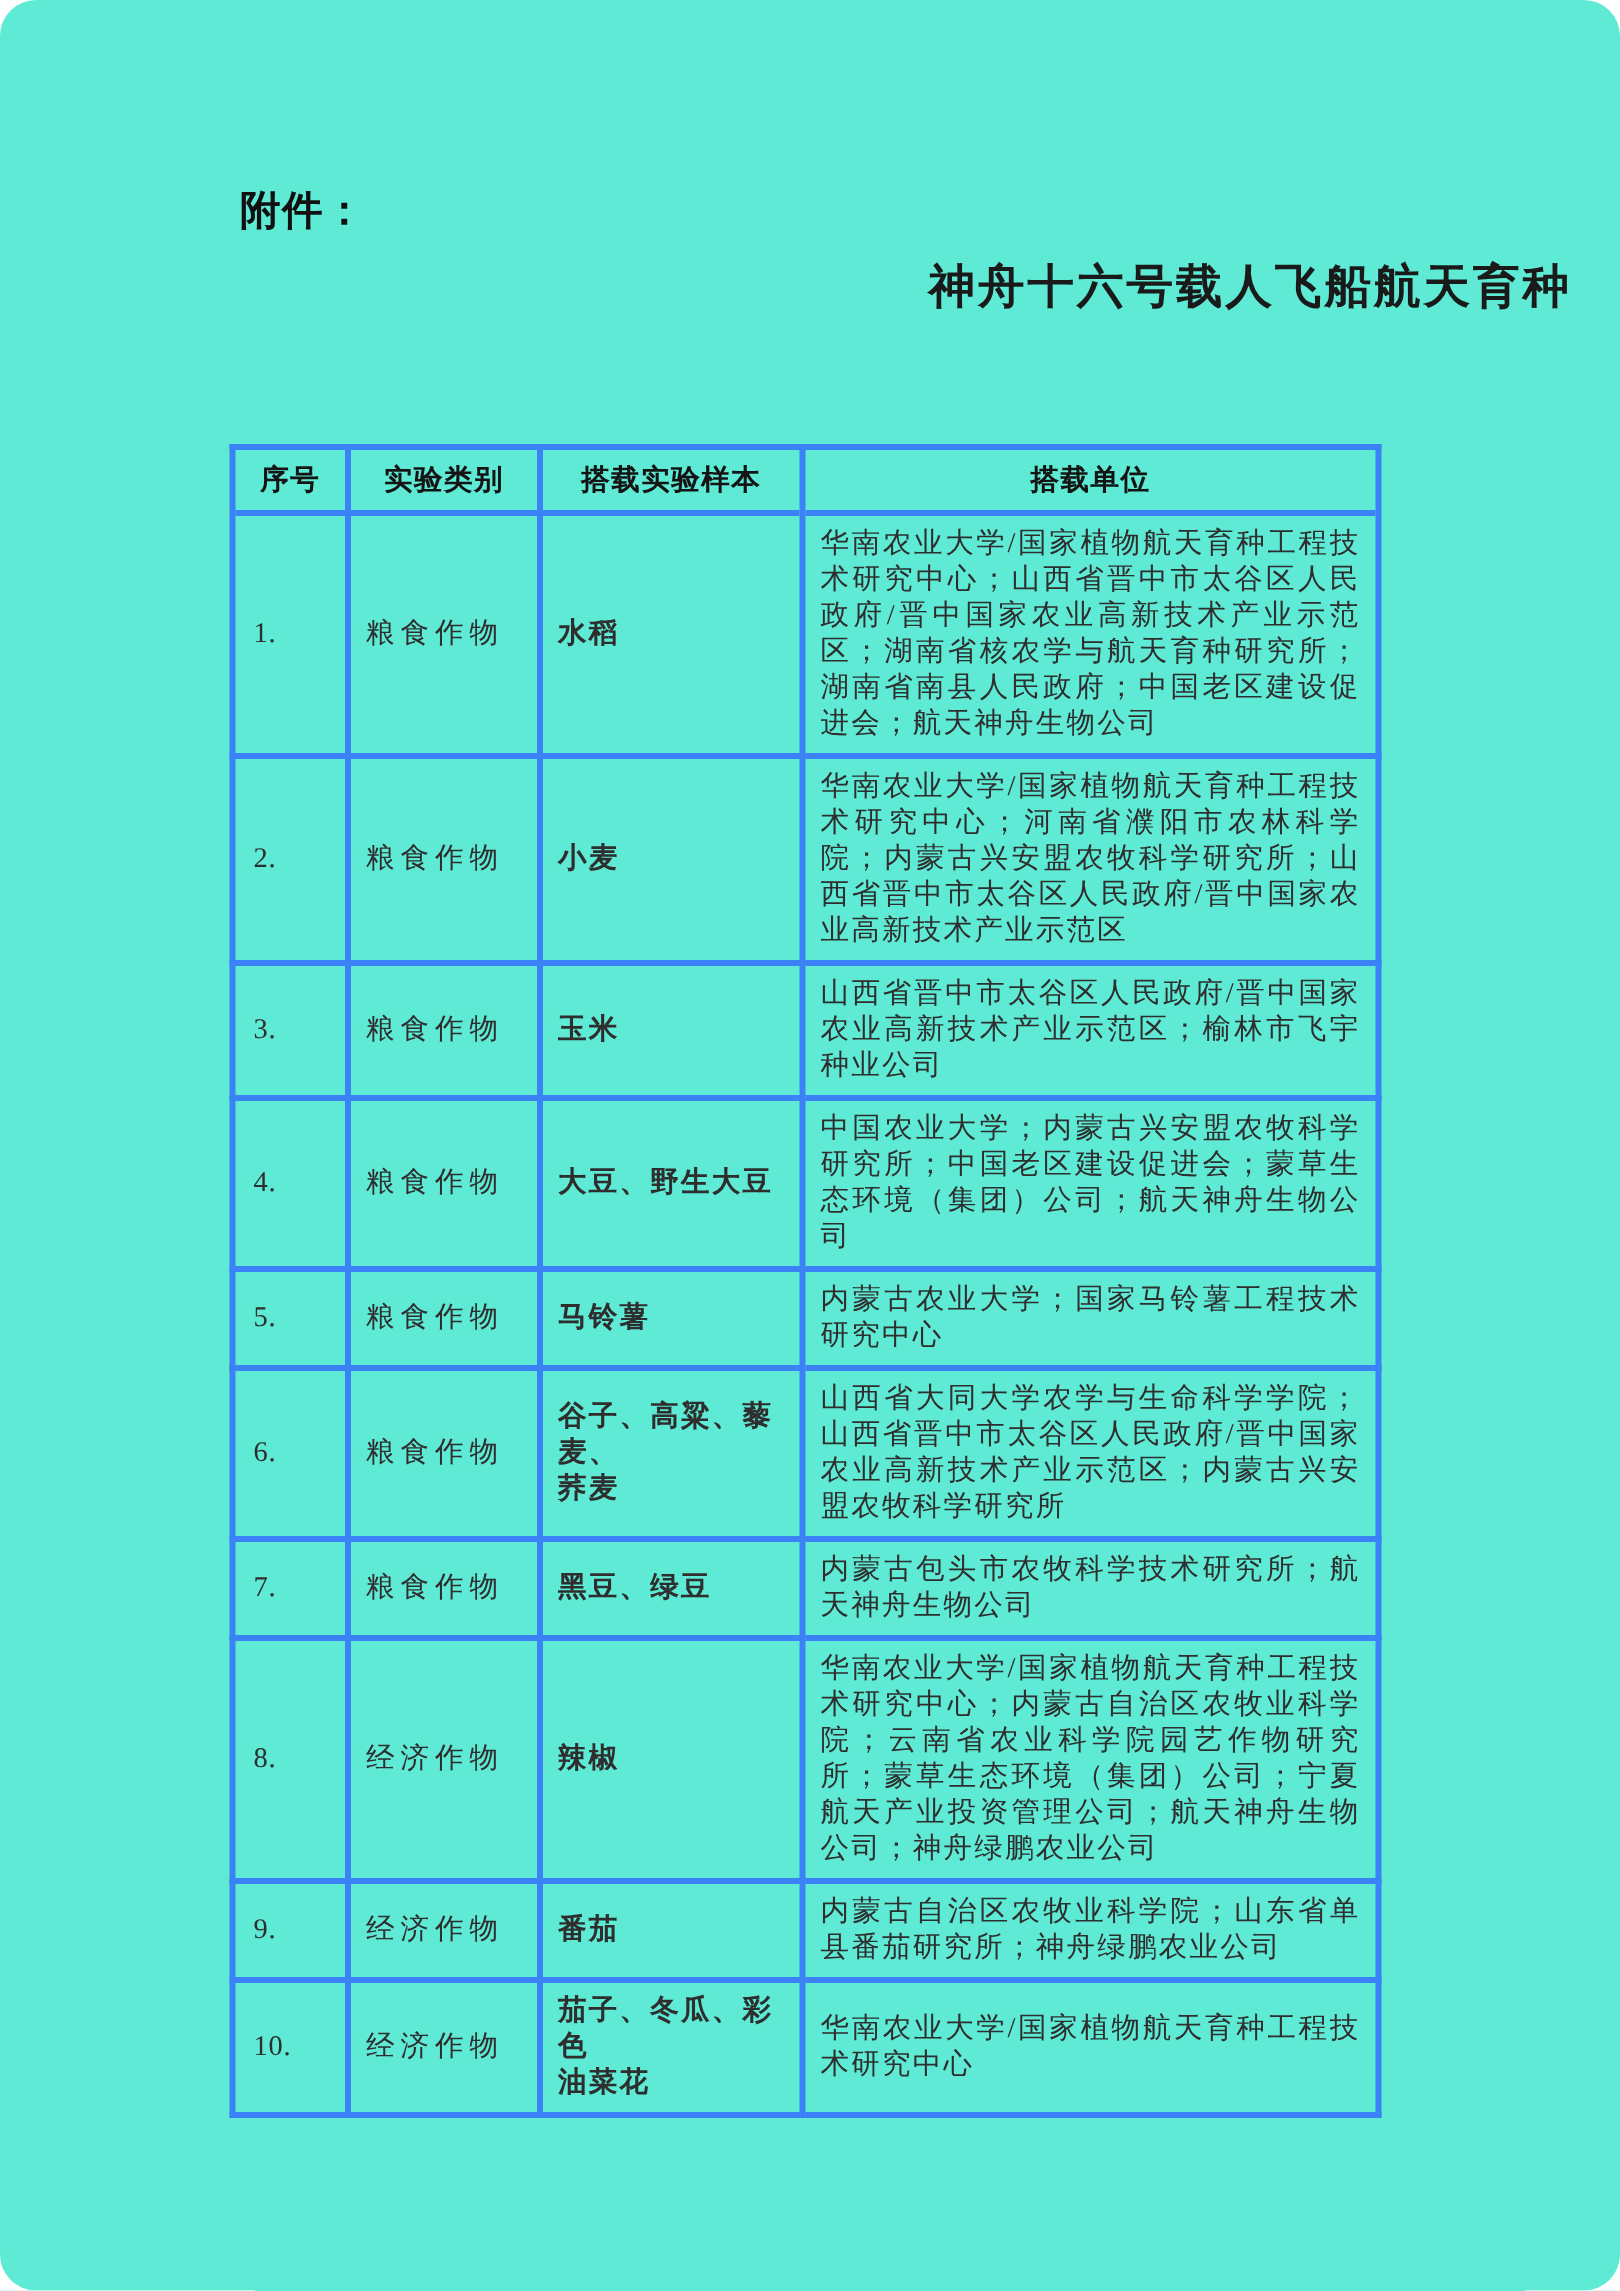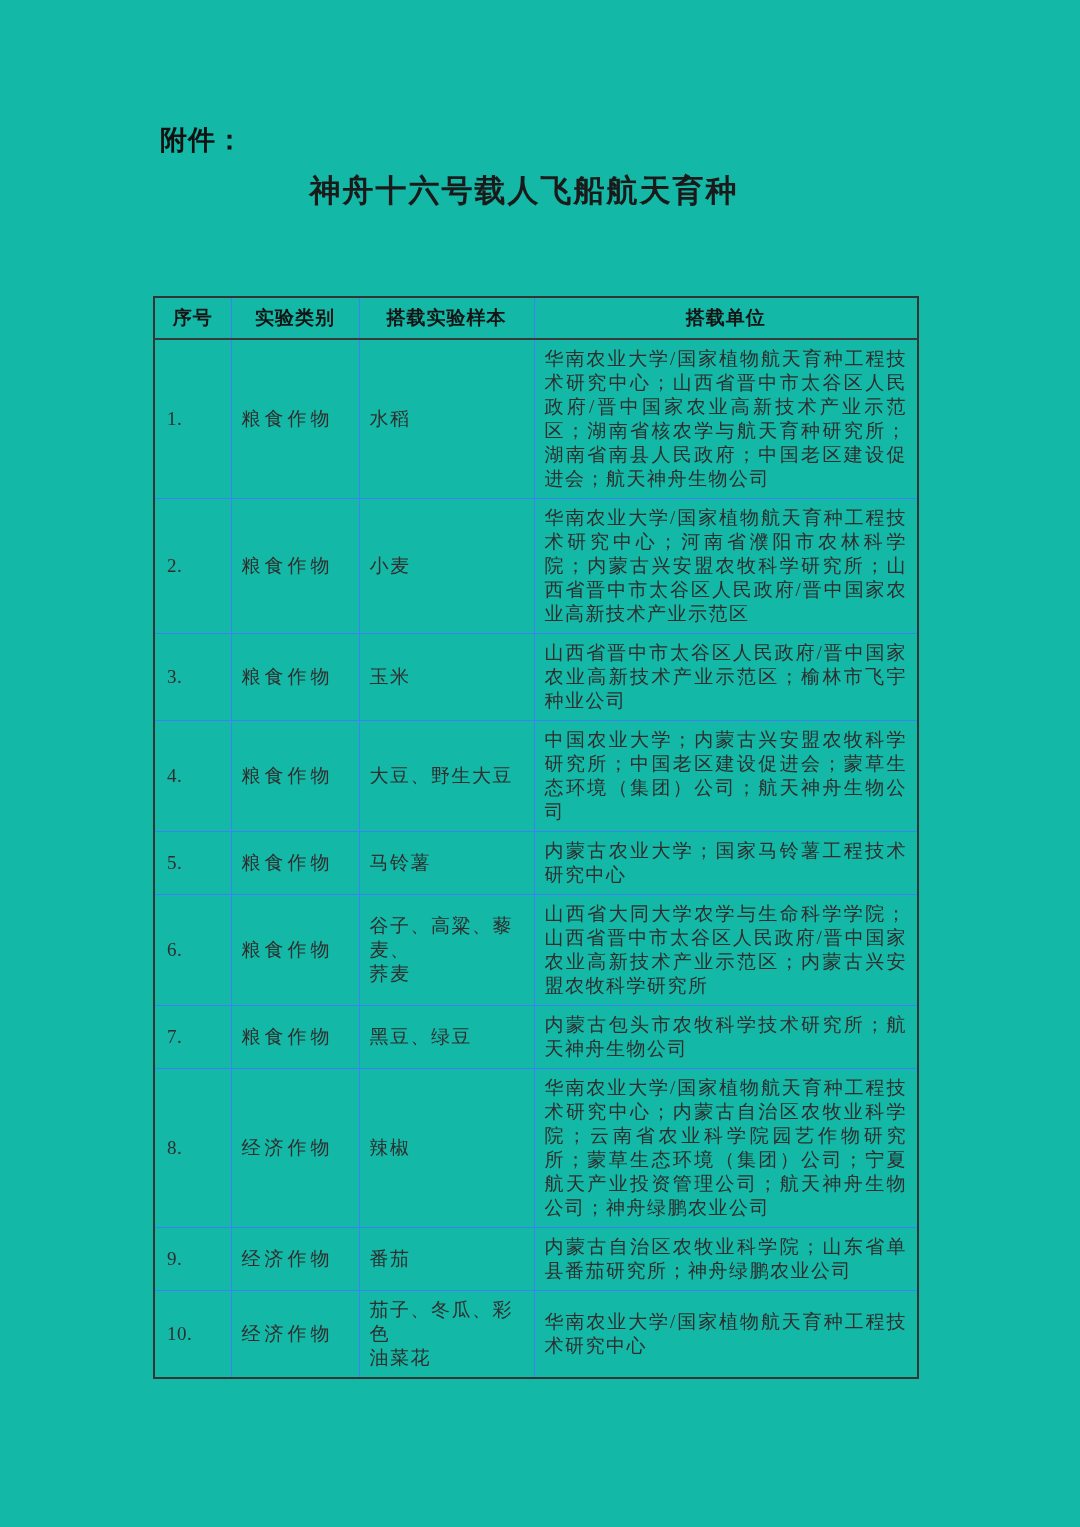--- a/index.html
+++ b/index.html
@@ -4,61 +4,62 @@
 <style>
   html, body {
     margin: 0;
     padding: 0;
     background: #ffffff;
   }
   .page {
     position: relative;
     width: 1080px;
     height: 1527px;
-    background: #14b8a6;
+    background: #5eead4;
     overflow: hidden;
     color: #2b2b2b;
     font-family: "Liberation Serif", "DejaVu Serif", serif;
+    border-radius: 24px;
   }
   .attachment {
     position: absolute;
     left: 160px;
     top: 122px;
     font-family: "Liberation Sans", "DejaVu Sans", sans-serif;
     font-weight: 700;
     font-size: 27px;
     color: #111;
     letter-spacing: 1px;
   }
   .title-block {
     position: absolute;
     top: 168px;
     left: 0;
     width: 1048px;
-    text-align: center;
+    text-align: right;
   }
   .title-line {
     font-family: "Liberation Serif", "DejaVu Serif", serif;
     font-weight: 700;
     font-size: 31px;
     line-height: 46px;
     color: #1a1a1a;
     letter-spacing: 2px;
   }
   table.doc-table {
     position: absolute;
     top: 296px;
     left: 153px;
     width: 764px;
     border-collapse: collapse;
     table-layout: fixed;
     background: transparent;
   }
   table.doc-table, table.doc-table th, table.doc-table td {
-    border: 1px solid #3b82f6;
+    border: 4px solid #3b82f6;
   }
   table.doc-table {
     border: 2px solid #343434;
   }
   th {
     font-family: "Liberation Sans", "DejaVu Sans", sans-serif;
     font-weight: 700;
     font-size: 19px;
     color: #141414;
     height: 36px;
@@ -85,20 +86,21 @@
     padding-left: 12px;
     letter-spacing: 0.5px;
   }
   td.col-category {
     letter-spacing: 4px;
     margin-top: 24px;
   }
   td.col-sample {
     white-space: pre-line;
     letter-spacing: 1.5px;
+    font-weight: bold;
   }
   td.col-units {
     text-align: justify;
     text-justify: inter-character;
     letter-spacing: 1.5px;
   }
 </style>
 </head>
 <body>
 

